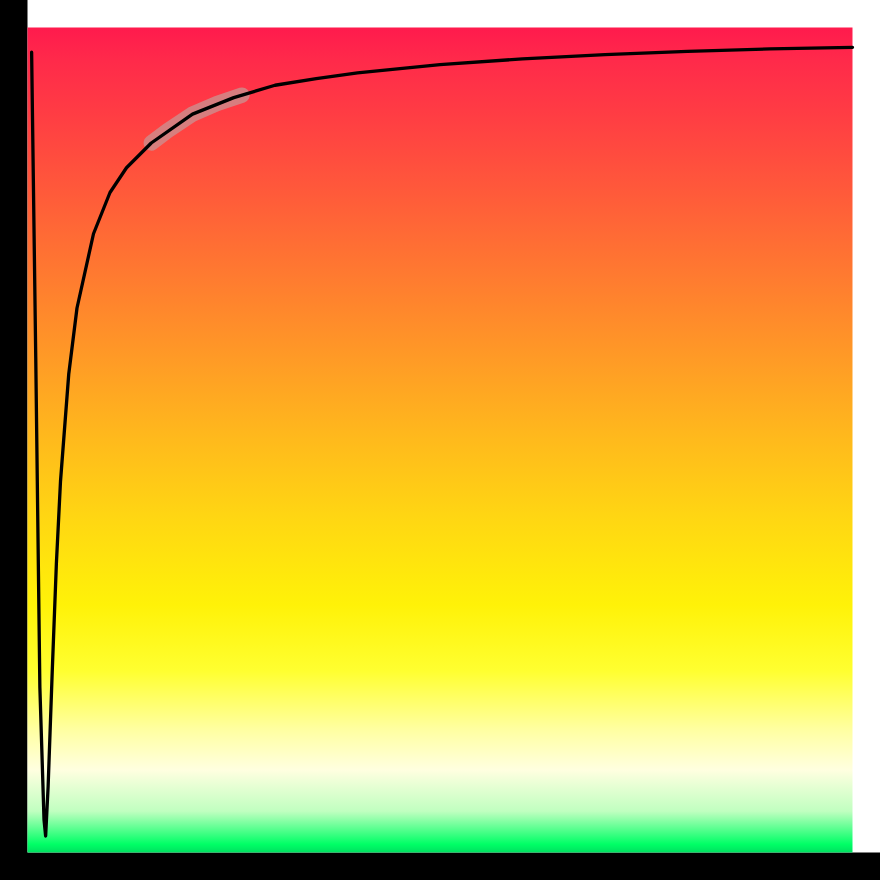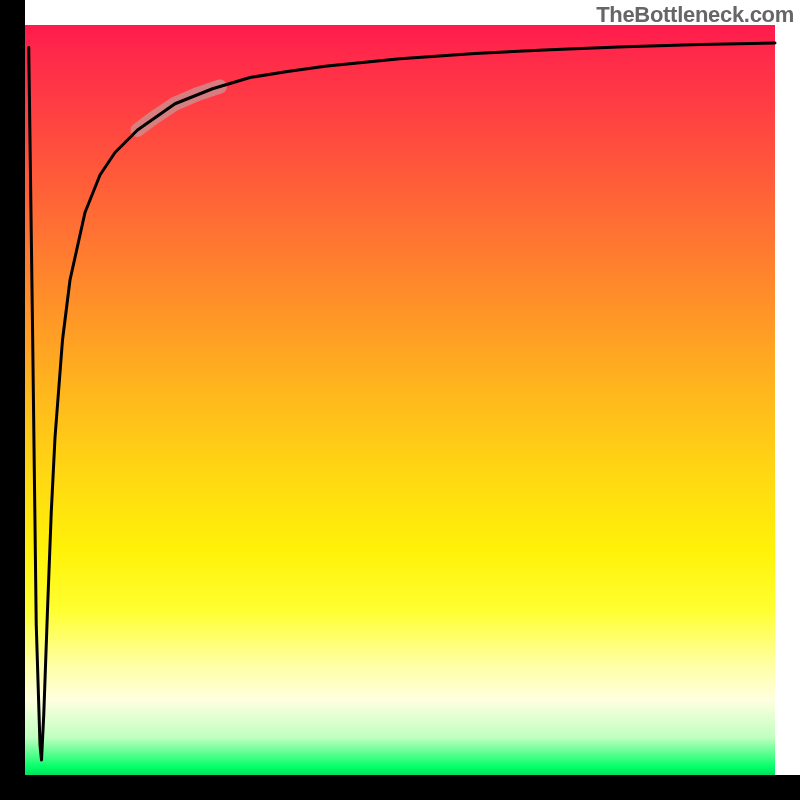--- a/index.html
+++ b/index.html
@@ -90,15 +90,14 @@
   <div class="axis-bottom"></div>
 
   <div class="plot-area">
     <div class="gradient-bg"></div>
     <svg class="curve" viewBox="0 0 750 750" preserveAspectRatio="none">
       <path id="highlight-path" fill="none" stroke="#d08a8a" stroke-width="14" stroke-linecap="round" stroke-opacity="0.85" d="M112.50 105.00 L127.50 93.75 L150.00 78.75 L172.50 69.00 L195.00 61.50"></path>
       <path id="main-curve" fill="none" stroke="#000000" stroke-width="3" stroke-linejoin="round" stroke-linecap="round" d="M3.75 22.50 L7.50 300.00 L11.25 600.00 L15.00 720.00 L16.50 735.00 L18.75 690.00 L22.50 585.00 L26.25 487.50 L30.00 412.50 L37.50 315.00 L45.00 255.00 L60.00 187.50 L75.00 150.00 L90.00 127.50 L112.50 105.00 L150.00 78.75 L187.50 63.75 L225.00 52.50 L262.50 46.50 L300.00 41.25 L375.00 33.75 L450.00 28.50 L525.00 24.75 L600.00 21.75 L675.00 19.50 L750.00 18.00"></path>
     </svg>
   </div>
 
-  <div class="watermark">TheBottleneck.com</div>
 
 </div>
 
 </body></html>

